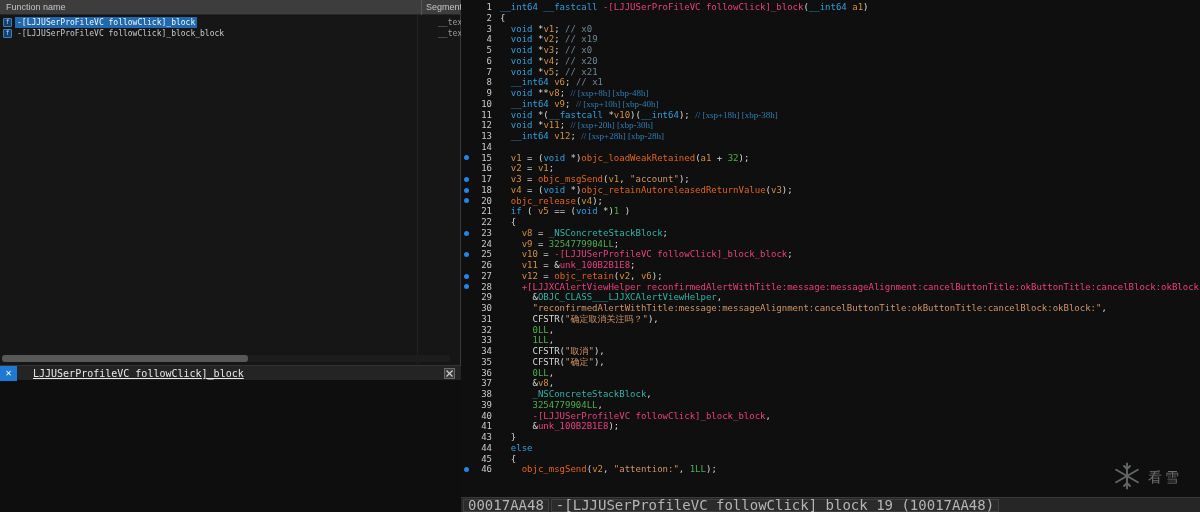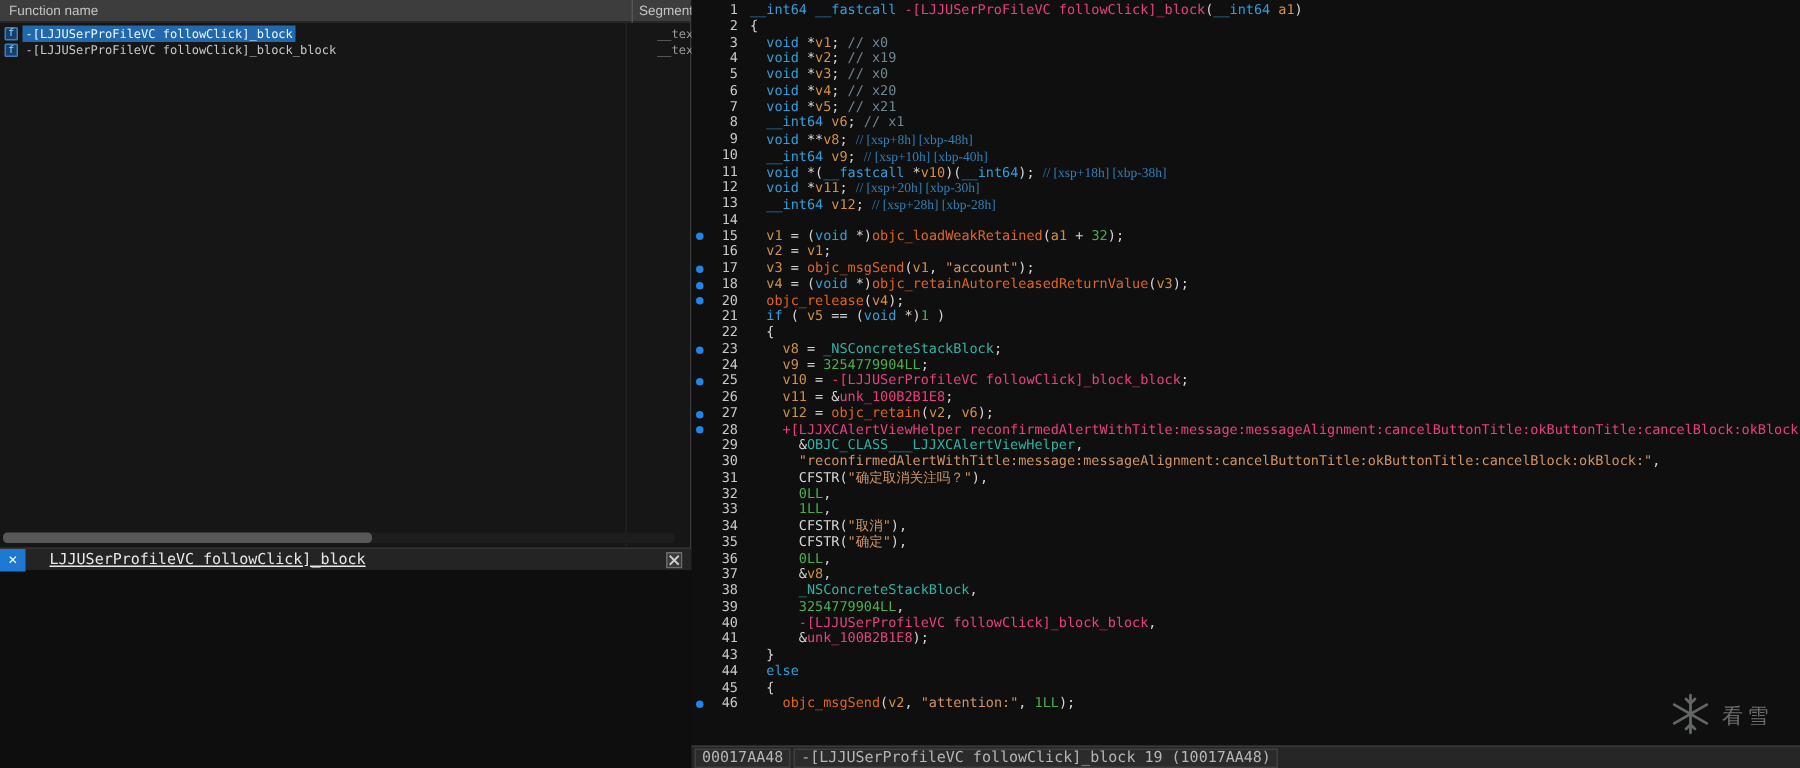--- a/index.html
+++ b/index.html
@@ -62,21 +62,21 @@
   .tok-m   { color:#e8407e; }
   .tok-d   { color:#e8407e; }
   .tok-num { color:#4cae4f; }
   .tok-c   { color:#6f8691; }
   .tok-sc  { color:#2f7fb5;font-family:Liberation Serif, serif; }
   .tok-t   { color:#2fb3a4; }
   .tok-w   { color:#d6d6d6; }
 
   .status-bar { position:absolute; left:0; right:0; bottom:0; height:15px;
                 background:#262626; border-top:1px solid #3a3a3a;
-                display:flex; align-items:center; font-size:10px; color:#b5b5b5;margin-top:24px; }
+                display:flex; align-items:center; font-size:14px; color:#b5b5b5;margin-top:24px; }
   .status-cell { border:1px solid #3f3f3f; background:#2b2b2b; height:13px;
                  line-height:11px; padding:0 4px; margin-left:2px; white-space:pre; }
   .status-cell.wide { min-width:250px; }
 
   .watermark { position:absolute; right:18px; bottom:17px; display:flex;
                align-items:center; gap:6px; opacity:0.55; }
   .wm-text { color:#b8bcbe; font-size:14px; letter-spacing:3px;
              font-family:"DejaVu Sans", sans-serif; }
 </style>
 </head>

